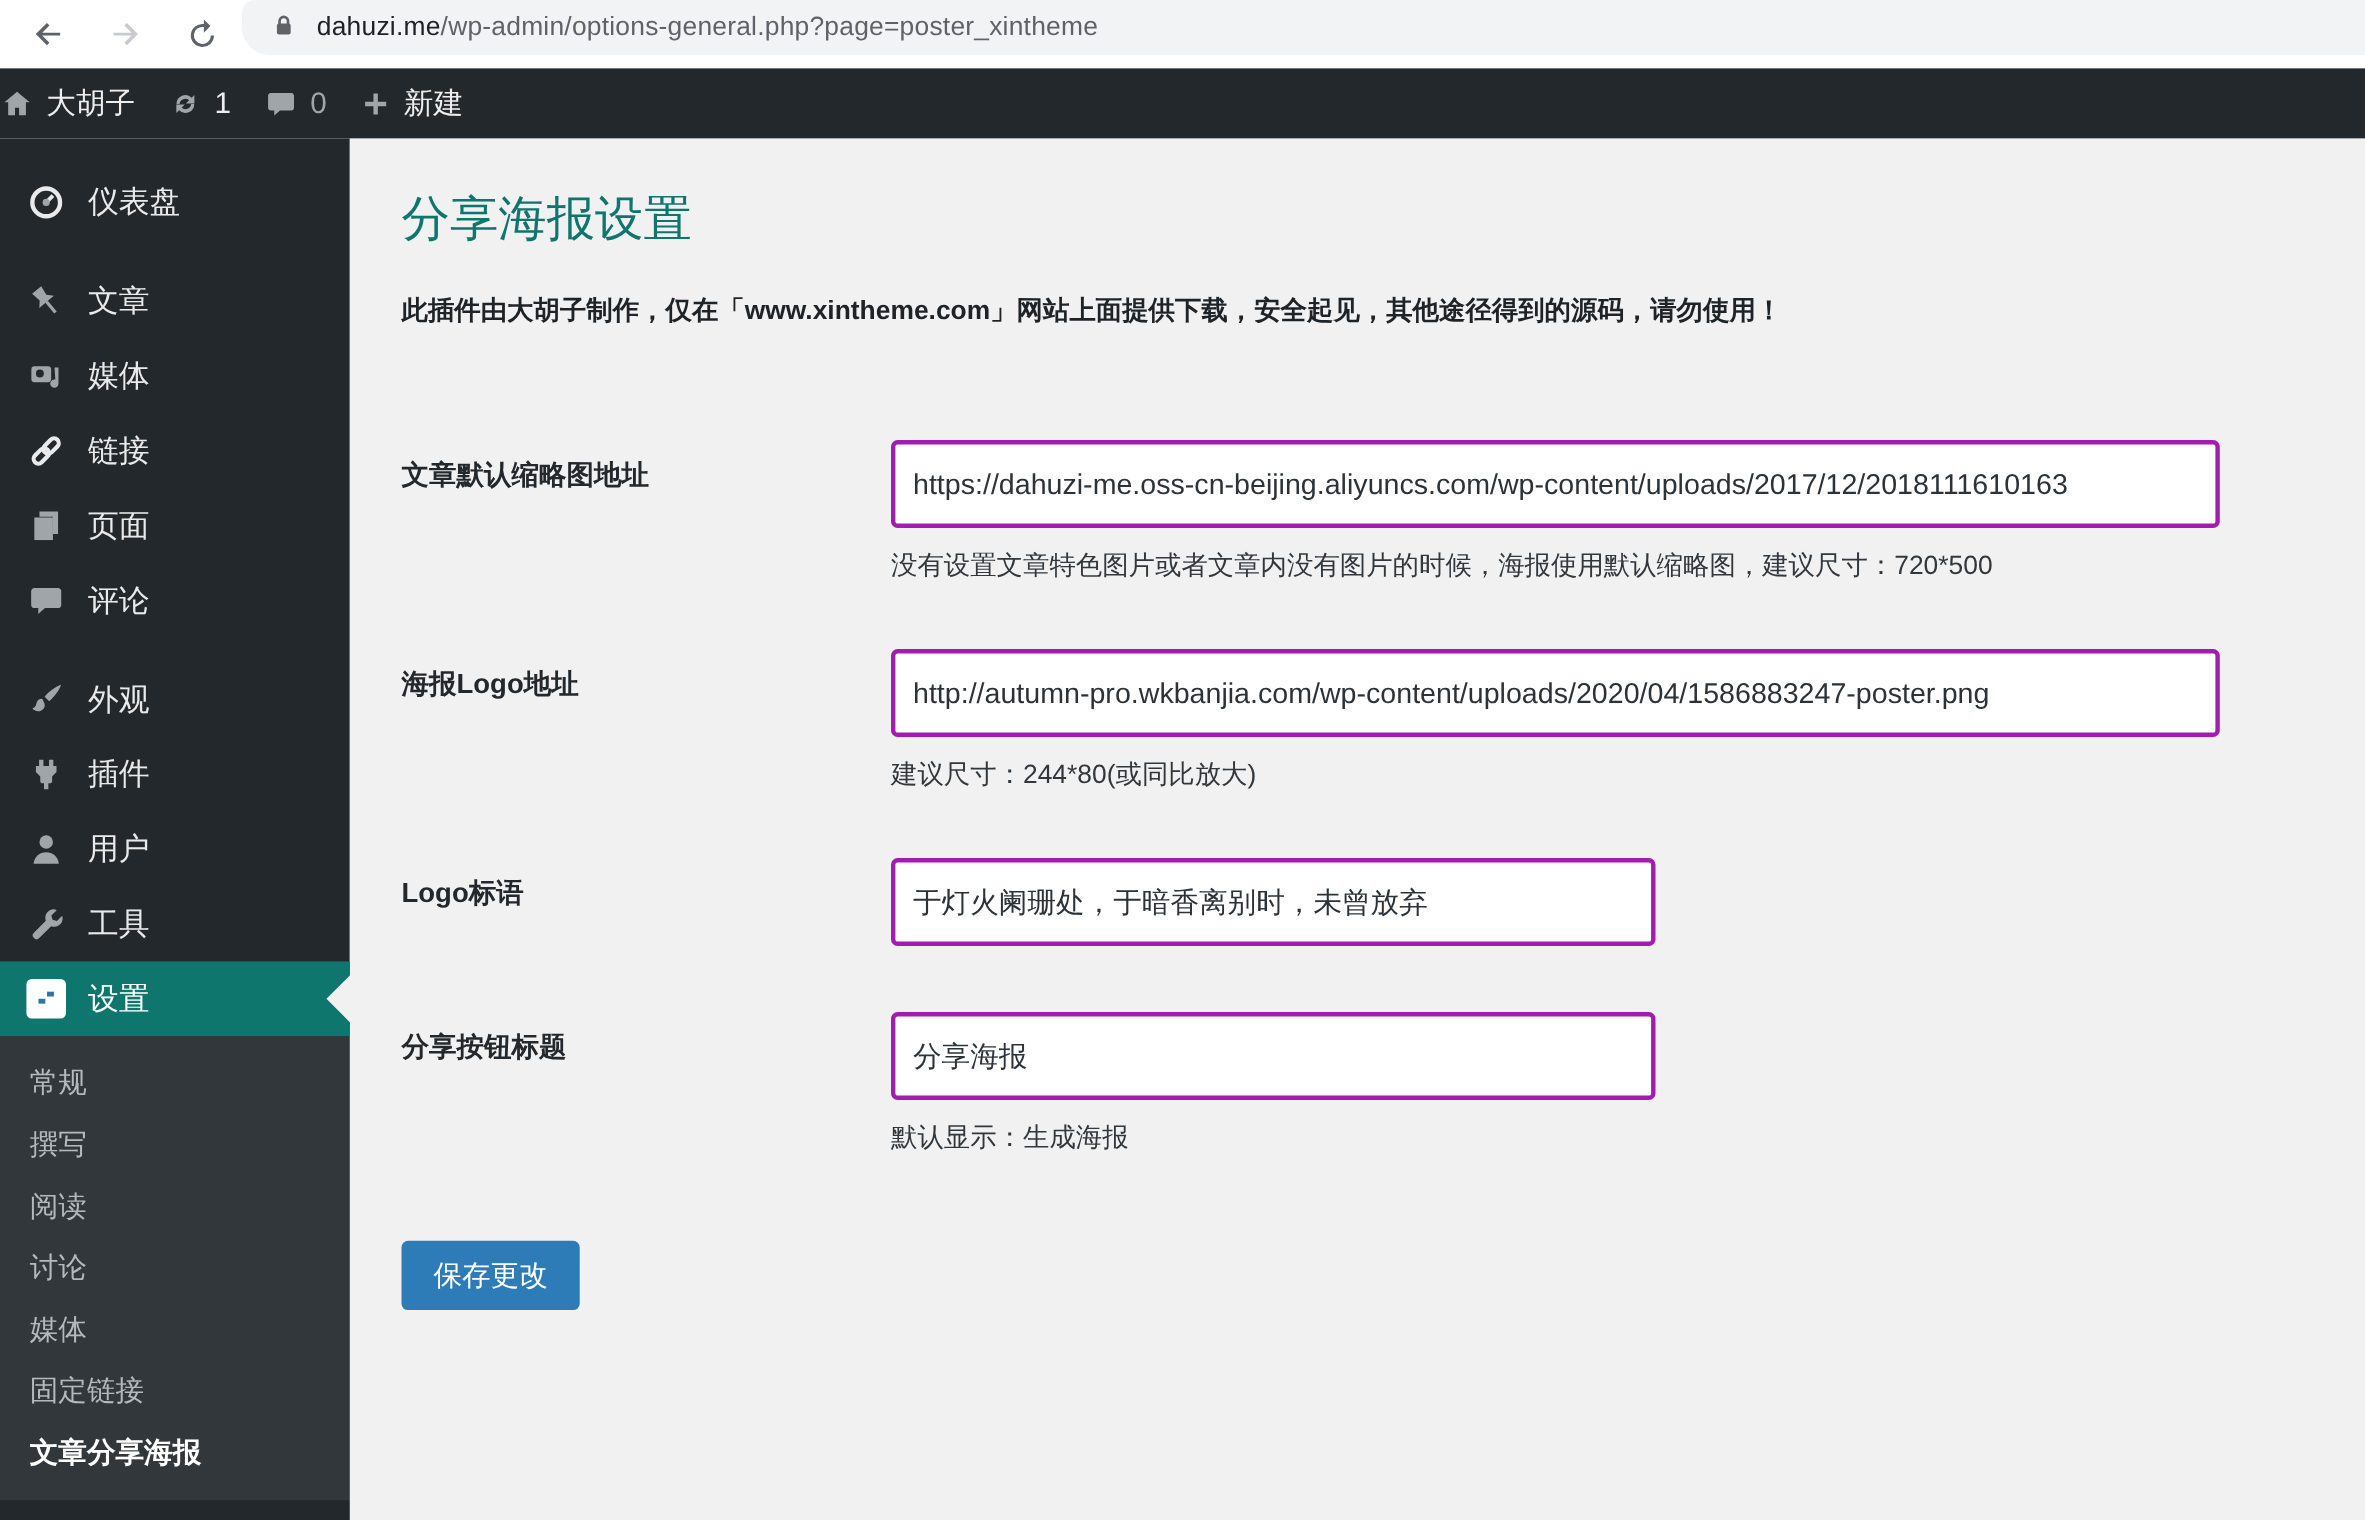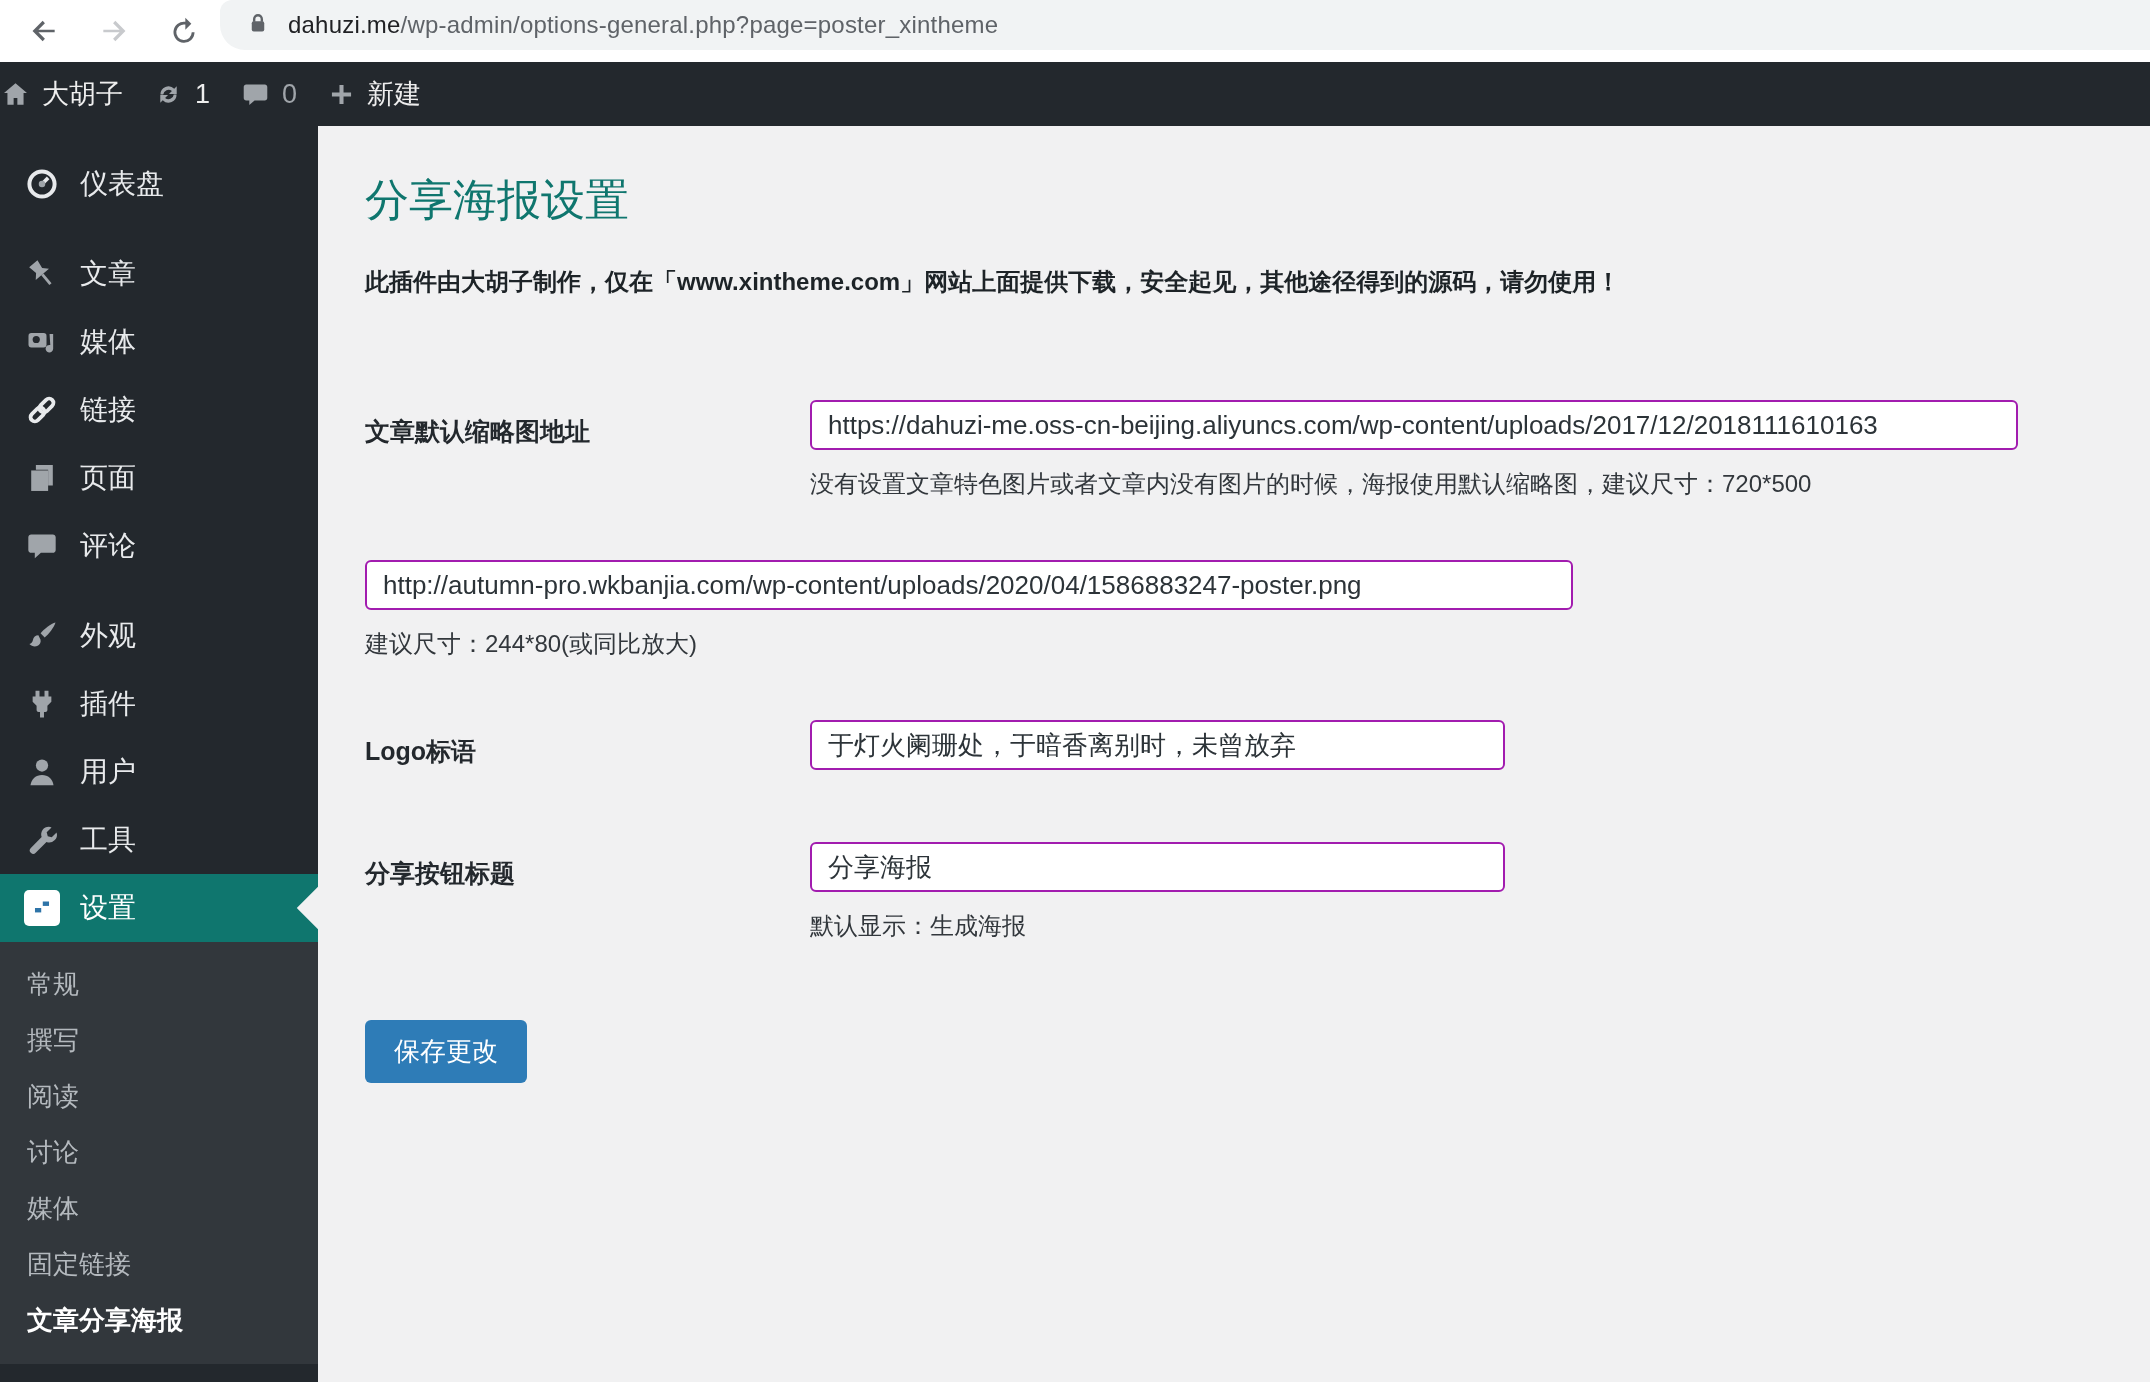--- a/index.html
+++ b/index.html
@@ -59,21 +59,21 @@
   .content{flex:1;background:#f1f1f2;box-sizing:border-box;padding:50px 40px 0 47px;overflow:hidden}
   .page-title{margin:0;font-size:44px;line-height:1.1;font-weight:400;color:#0f766e}
   .notice{margin:42px 0 0;font-size:24px;font-weight:bold;color:#1d2327}
   .form{margin-top:102px}
   .field{display:flex;margin-bottom:60px}
   .field-label{
     flex:0 0 445px;width:445px;height:62px;display:flex;align-items:center;
     font-size:25px;font-weight:bold;color:#23282d;
   }
   .field input{
-    height:50px;border:2px solid #a21caf;border-radius:6px;background:#fff;
+    height:80px;border:4px solid #a21caf;border-radius:6px;background:#fff;
     font-size:26px;color:#2c3338;padding:0 16px;box-sizing:border-box;
     font-family:"Liberation Sans","DejaVu Sans",sans-serif;outline:none;display:block;
   }
   .field input.wide{width:1208px}
   .field input.narrow{width:695px}
   .help{margin-top:18px;font-size:24px;color:#32373c}
   .save-btn{
     margin-top:18px;background:#2e7cb7;color:#fff;border:none;border-radius:6px;
     font-size:26px;padding:14px 29px;cursor:pointer;
     font-family:"Liberation Sans","DejaVu Sans",sans-serif;display:inline-block;
@@ -247,20 +247,21 @@
     <p class="notice">此插件由大胡子制作，仅在「www.xintheme.com」网站上面提供下载，安全起见，其他途径得到的源码，请勿使用！</p>
     <div class="form" id="form-root">
         <div class="field">
           <div class="field-label">文章默认缩略图地址</div>
           <div>
             <input type="text" class="wide" value="https://dahuzi-me.oss-cn-beijing.aliyuncs.com/wp-content/uploads/2017/12/2018111610163" style="">
             <div class="help">没有设置文章特色图片或者文章内没有图片的时候，海报使用默认缩略图，建议尺寸：720*500</div>
           </div>
         </div>
         <div class="field">
+          <div class="field-label">海报Logo地址</div>
           <div>
             <input type="text" class="wide" value="http://autumn-pro.wkbanjia.com/wp-content/uploads/2020/04/1586883247-poster.png" style="">
             <div class="help">建议尺寸：244*80(或同比放大)</div>
           </div>
         </div>
         <div class="field">
           <div class="field-label">Logo标语</div>
           <div>
             <input type="text" class="narrow" value="于灯火阑珊处，于暗香离别时，未曾放弃" style="">
           </div>

